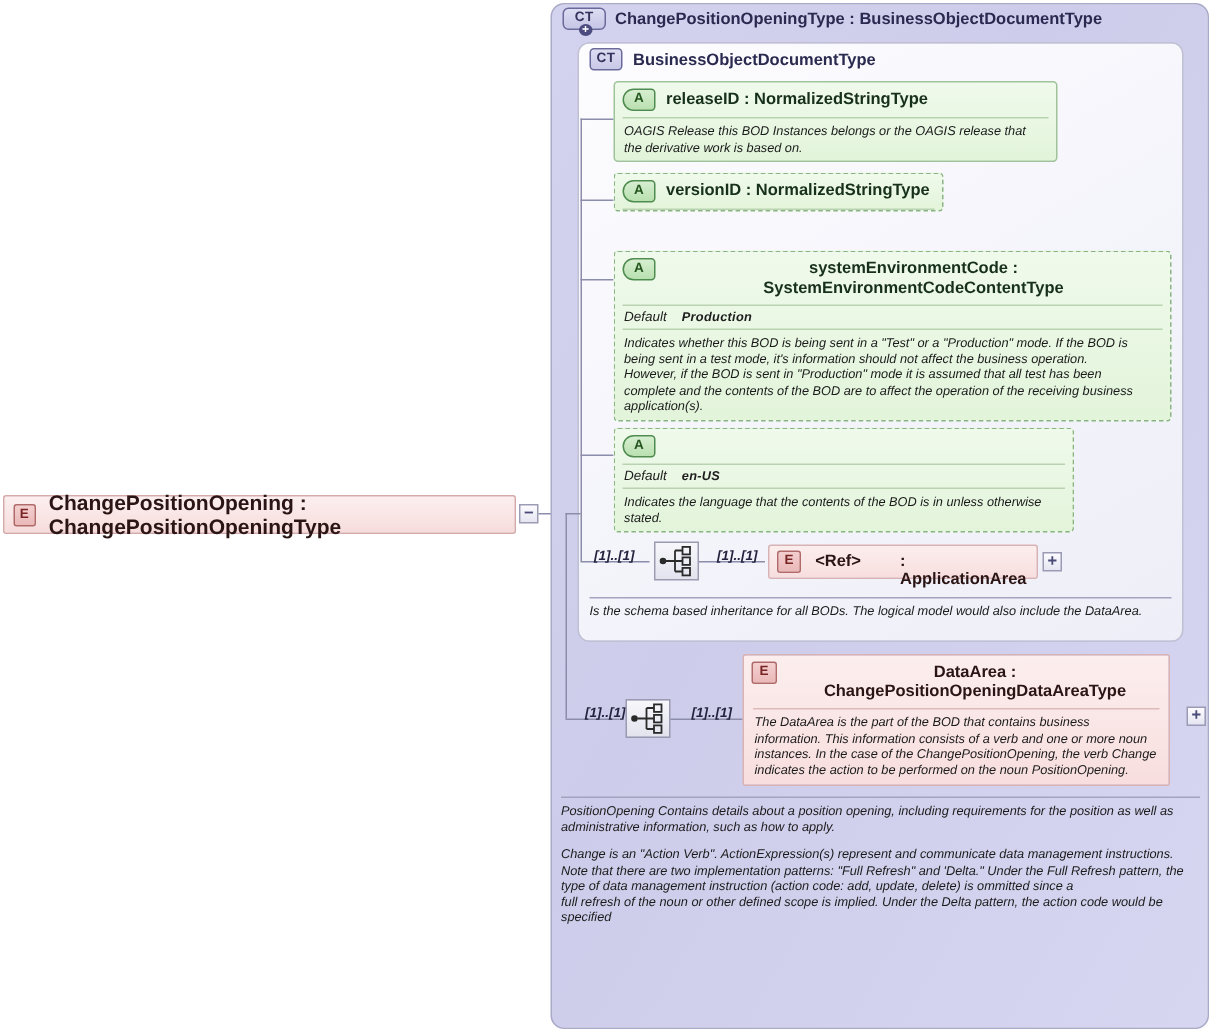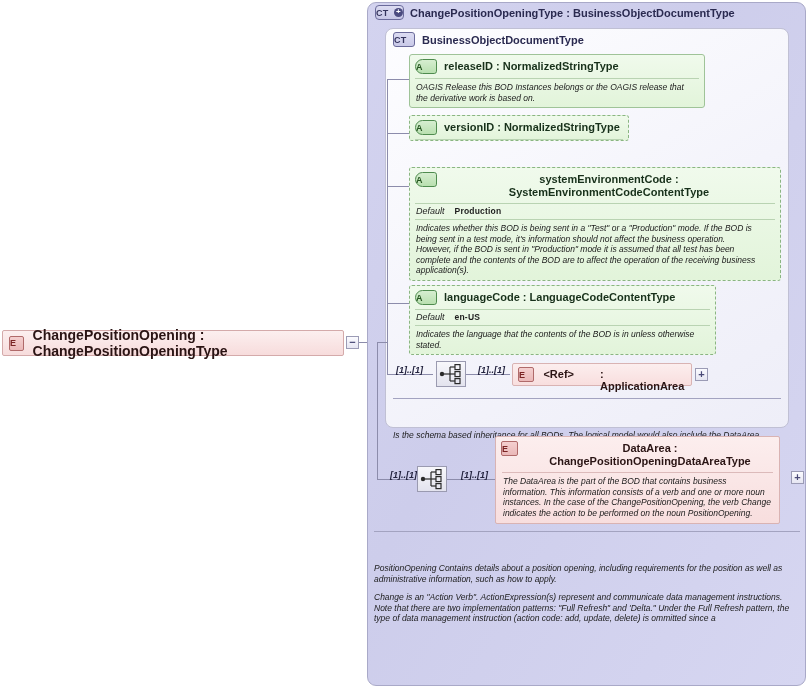--- a/index.html
+++ b/index.html
@@ -10,20 +10,21 @@
     font-family: "Liberation Sans", sans-serif;
     overflow: hidden;
   }
   #root { position: relative; width: 808px; height: 688px; }
 
   
   .badge {
     display: inline-flex; align-items: center; justify-content: space-between;
     font-size: 9px; font-weight: bold; letter-spacing: .3px;
     vertical-align: middle;
+    flex-direction: column;
   }
   .badge-ct {
     width: 29px; height: 15px;
     border: 1px solid #6a6a9a; border-radius: 4px;
     background: linear-gradient(#dcdcf2,#c6c6e6);
     color: #33335c; font-size: 9px;
   }
   .badge-ct .plus {
     display:inline-block; width:9px; height:9px; margin-left:2px;
     border-radius:50%; background:#4b4b80; color:#fff;
@@ -105,21 +106,21 @@
   .attr-name {
     font-size: 11px; font-weight: bold; color: #17301a;
     line-height: 13px; padding-top: 1px;
   }
   .attr-sep { height:1px; background:#b9d3b2; margin:0 5px; }
   .attr-default {
     display:flex; gap:10px; padding: 2px 6px 3px 6px;
     font-size: 9px; color:#1d1d1d;
   }
   .attr-default .k { font-style: italic; }
-  .attr-default .v { font-weight: bold; font-size: 8.5px; letter-spacing:.2px; }
+  .attr-default .v { font-weight: bold; font-size: 8.5px; letter-spacing:.2px;font-style:italic; }
   .attr-doc {
     padding: 3px 20px 4px 6px;
     font-size: 8.5px; font-style: italic; color: #1a1a1a;
     line-height: 10.5px;
   }
   .centered { text-align: center; display:block; }
 
   
   .elem {
     position: absolute;
@@ -163,21 +164,20 @@
   
   .ln { position: absolute; background: #8c8cab; }
   .lnh { height: 1px; }
   .lnv { width: 1px; }
 
   
   .doc-block {
     position: absolute;
     font-size: 8.5px; font-style: italic; color: #1b1b1b;
     line-height: 10.5px;
-    margin-top: 28px;
   }
   .doc-sep {
     position:absolute; height:1px; background:#a3a3c0;
   }
   .doc-para { margin: 0 0 8px 0; }
   .doc-para:last-child { margin-bottom: 0; }
 
   
   .root-box {
     position: absolute; left: 2px; top: 330px;
@@ -257,21 +257,20 @@
       <span class="k">Default</span>
       <span class="v">Production</span>
     </div>
     <div class="attr-sep"></div>
     <div class="attr-doc">Indicates whether this BOD is being sent in a "Test" or a "Production" mode. If the BOD is being sent in a test mode, it's information should not affect the business operation. However, if the BOD is sent in "Production" mode it is assumed that all test has been complete and the contents of the BOD are to affect the operation of the receiving business application(s).</div>
   </div>
 
   <div class="attr" style="left:409px; top:285px; width:307px;">
     <div class="attr-head">
       <span class="badge badge-a">A</span>
-      <span class="attr-name">languageCode : LanguageCodeContentType</span>
     </div>
     <div class="attr-sep"></div>
     <div class="attr-default">
       <span class="k">Default</span>
       <span class="v">en-US</span>
     </div>
     <div class="attr-sep"></div>
     <div class="attr-doc">Indicates the language that the contents of the BOD is in unless otherwise stated.</div>
   </div>
 
@@ -330,15 +329,16 @@
     </div>
     <div class="elem-sep"></div>
     <div class="elem-doc">The DataArea is the part of the BOD that contains business information. This information consists of a verb and one or more noun instances. In the case of the ChangePositionOpening, the verb Change indicates the action to be performed on the noun PositionOpening.</div>
   </div>
   <div class="expander" style="left:791px; top:471px;">+</div>
 
   <div class="doc-sep" style="left:374px; top:531px; width:426px;"></div>
   <div class="doc-block" style="left:374px; top:535px; width:420px;">
     <p class="doc-para">PositionOpening  Contains details about a position opening, including requirements for the position as well as administrative information, such as how to apply.</p>
     <p class="doc-para" style="margin-bottom:0;">Change is an "Action Verb". ActionExpression(s) represent and communicate data management instructions.  Note that there are two implementation patterns: "Full Refresh" and 'Delta." Under the Full Refresh pattern, the type of data management instruction (action code: add, update, delete) is ommitted since a</p>
+    <p class="doc-para" style="margin-bottom:0;">full refresh of the noun or other defined scope is implied. Under the  Delta pattern, the action code would be specified</p>
   </div>
 
 </div>
 
 </body></html>

